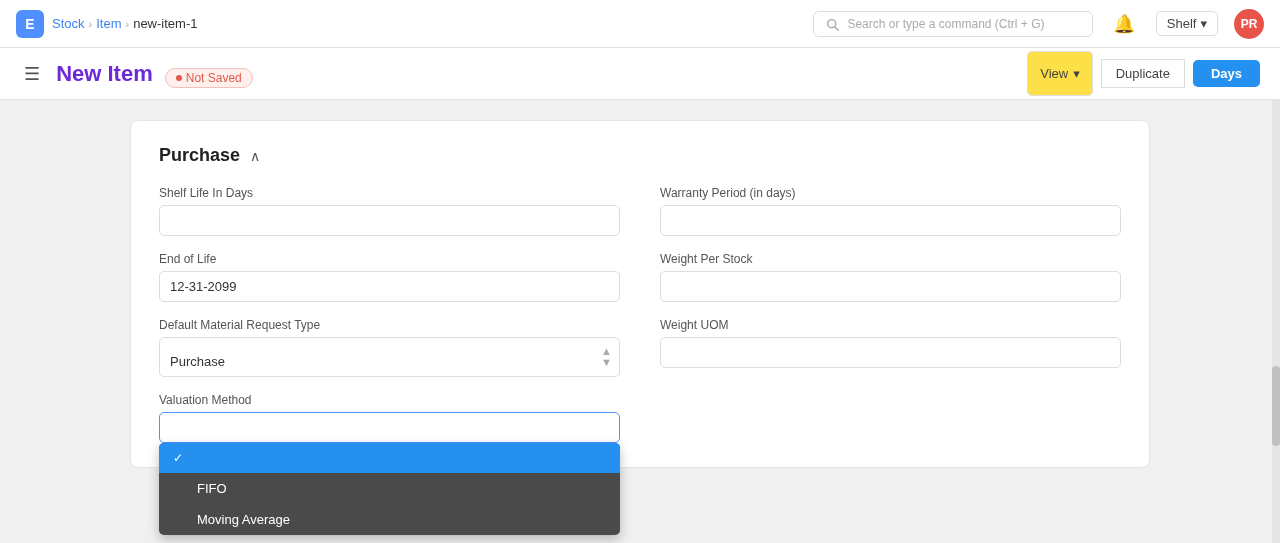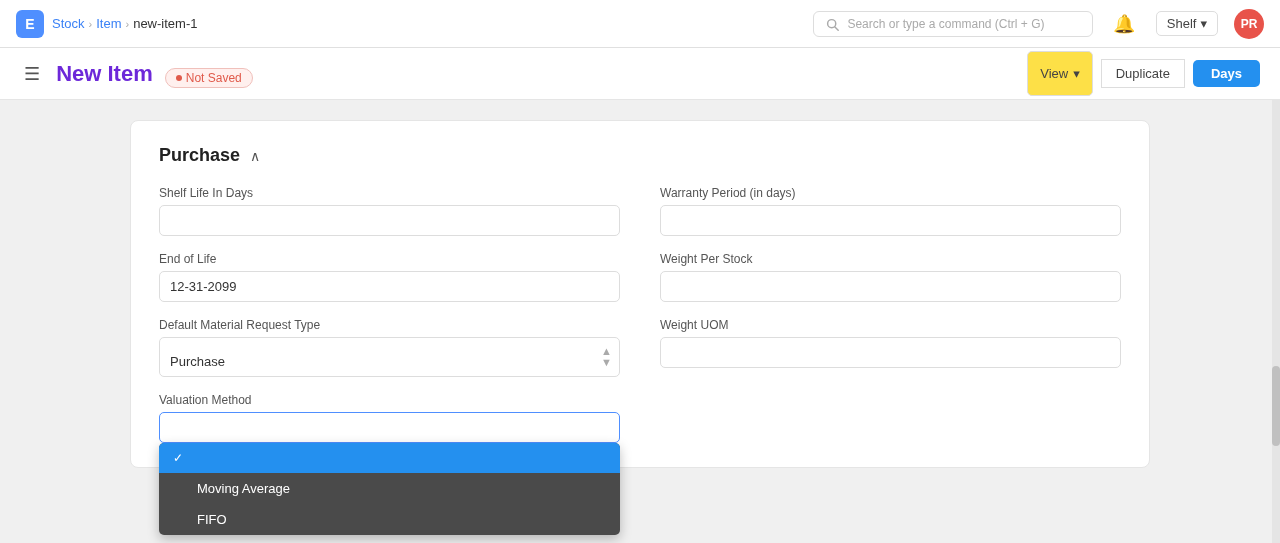--- a/index.html
+++ b/index.html
@@ -299,25 +299,25 @@
         <label class="form-label">Valuation Method</label>
         <input class="form-input" type="text" value="" style="border-color: rgb(79, 143, 255);">
 
         <div class="dropdown-overlay" style="position:absolute; top:100%; left:0; width:100%; margin-top:0;">
           <div class="dropdown-item selected">
             <span class="check-icon">✓</span>
             <span></span>
           </div>
           <div class="dropdown-item">
             <span style="width:16px;display:inline-block;"></span>
-            <span>Moving Average</span>
+            <span>FIFO</span>
           </div>
           <div class="dropdown-item">
             <span style="width:16px;display:inline-block;"></span>
-            <span>FIFO</span>
+            <span>Moving Average</span>
           </div>
         </div>
       </div>
     </div>
   </div>
 
   <div class="scrollbar-track">
     <div class="scrollbar-thumb"></div>
   </div>
 </div>

